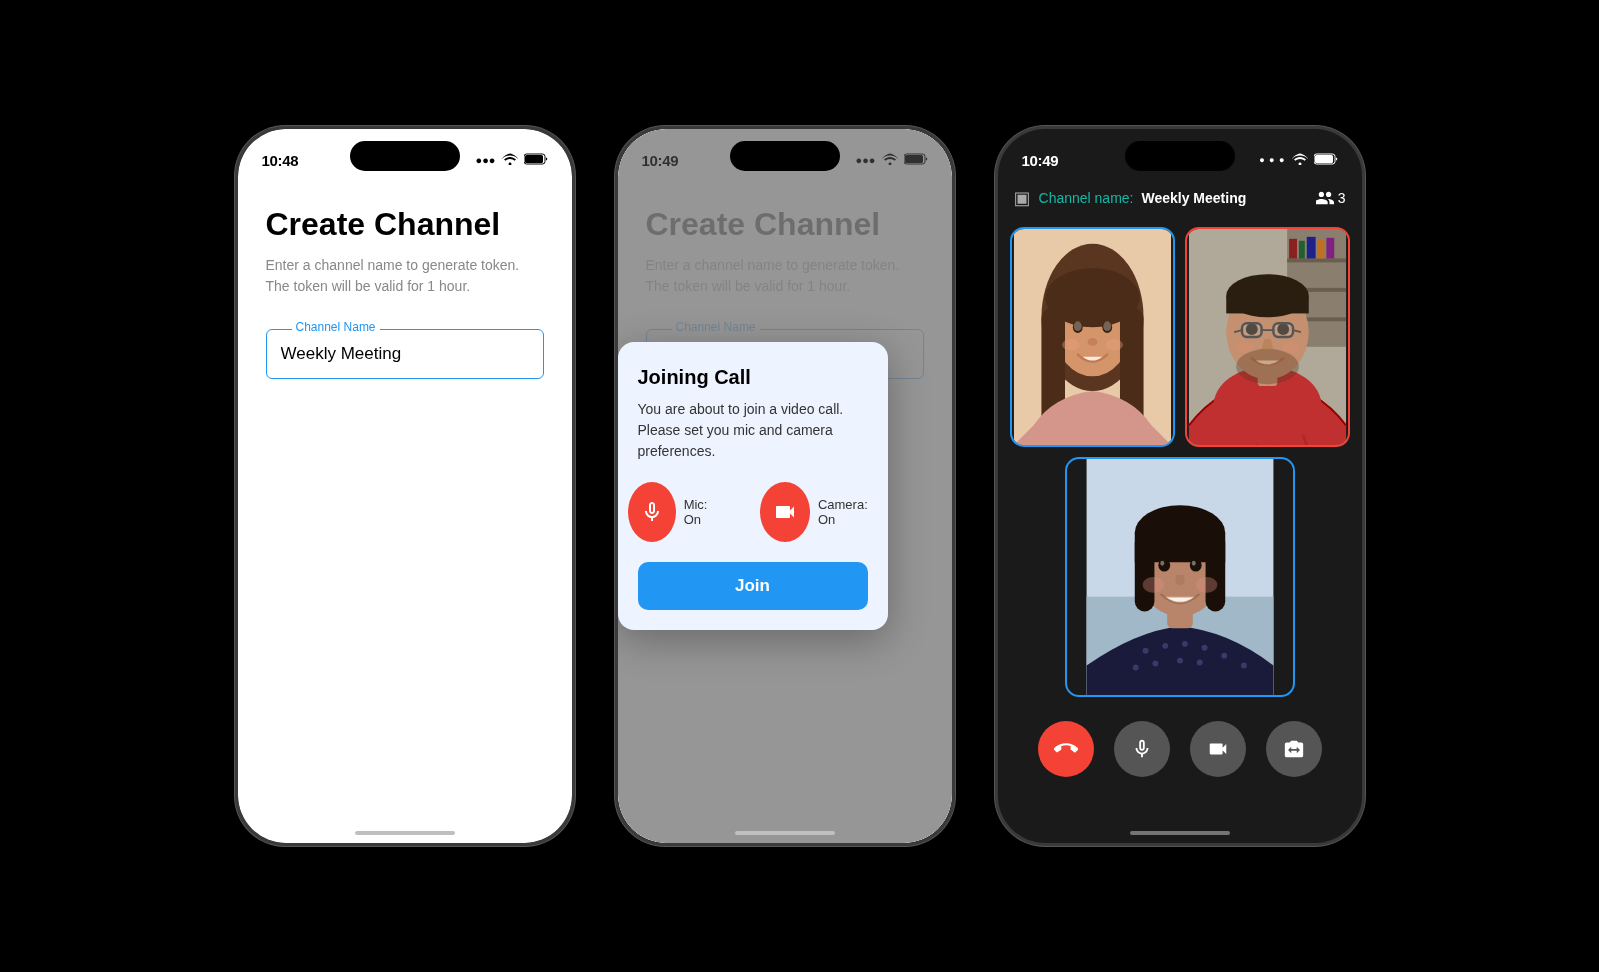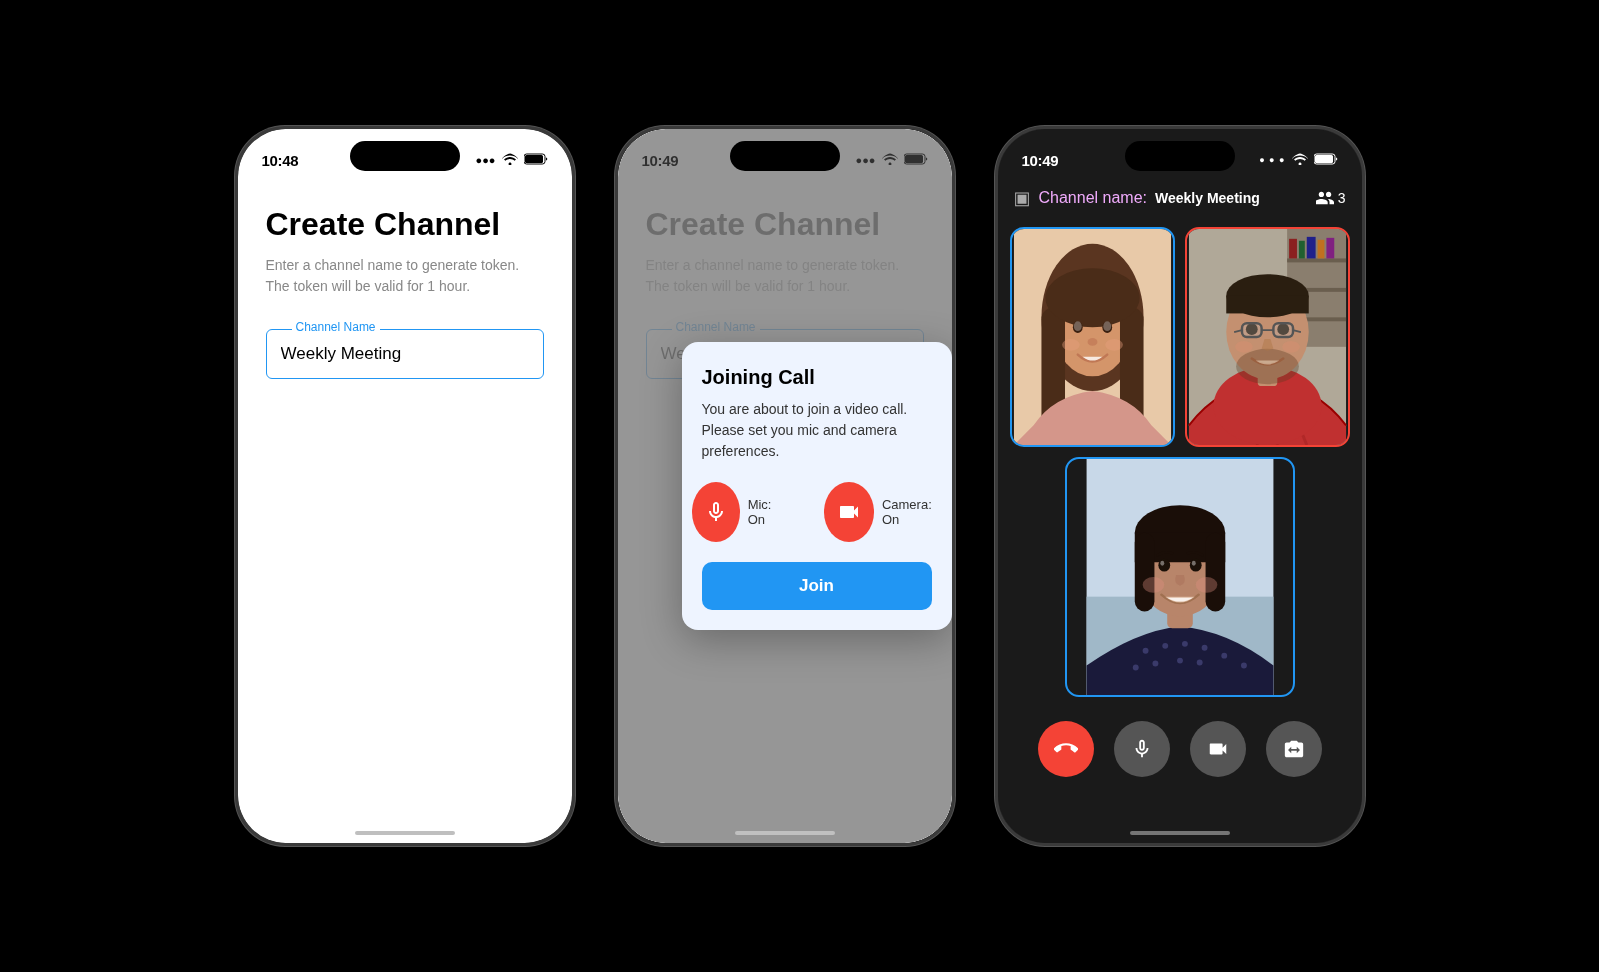--- a/index.html
+++ b/index.html
@@ -156,21 +156,21 @@
       cursor: pointer;
       font-family: inherit;
     }
     .dialog-overlay {
       position: absolute;
       top: 0; left: 0; right: 0; bottom: 0;
       border-radius: 48px;
       z-index: 3;
       display: flex;
       align-items: center;
-      justify-content: flex-end;
+      justify-content: flex-start;
     }
     .dialog-box {
       background: #EEF4FF;
       border-radius: 16px;
       padding: 24px 20px 20px;
       width: 270px;
       box-shadow: 0 10px 40px rgba(0,0,0,0.3);
     }
     .dialog-title {
       font-size: 20px;
@@ -441,21 +441,21 @@
               <rect x="1" y="2" width="18" height="8" rx="1.5" fill="#fff"></rect>
               <path d="M22 4.5v3c.8-.4 1.3-1 1.3-1.5S22.8 4.9 22 4.5z" fill="#fff"></path>
             </svg>
           </span>
         </div>
       </div>
 
       <div class="call-header">
         <div class="call-header-left">
           <span style="color:#aaa;font-size:18px;">▣</span>
-          <span style="color:#f0abfc;font-size:16px;">Channel name:</span>
+          <span style="color:#14b8a6;font-size:14px;">Channel name:</span>
           <span style="font-weight:700;color:#fff;font-size:14px;">Weekly Meeting</span>
         </div>
         <div class="participants-count">
           <svg width="18" height="14" viewBox="0 0 20 14" fill="#fff">
             <path d="M14 6c1.66 0 3-1.34 3-3s-1.34-3-3-3-3 1.34-3 3 1.34 3 3 3zm-8 0c1.66 0 3-1.34 3-3S7.66 0 6 0 3 1.34 3 3s1.34 3 3 3zm0 2c-2.33 0-7 1.17-7 3.5V14h14v-2.5C13 9.17 8.33 8 6 8zm8 0c-.29 0-.62.02-.97.05C14.19 8.89 15 9.6 15 11.5V14h5v-2.5C20 9.17 15.33 8 14 8z"></path>
           </svg>
           <span>3</span>
         </div>
       </div>
 

